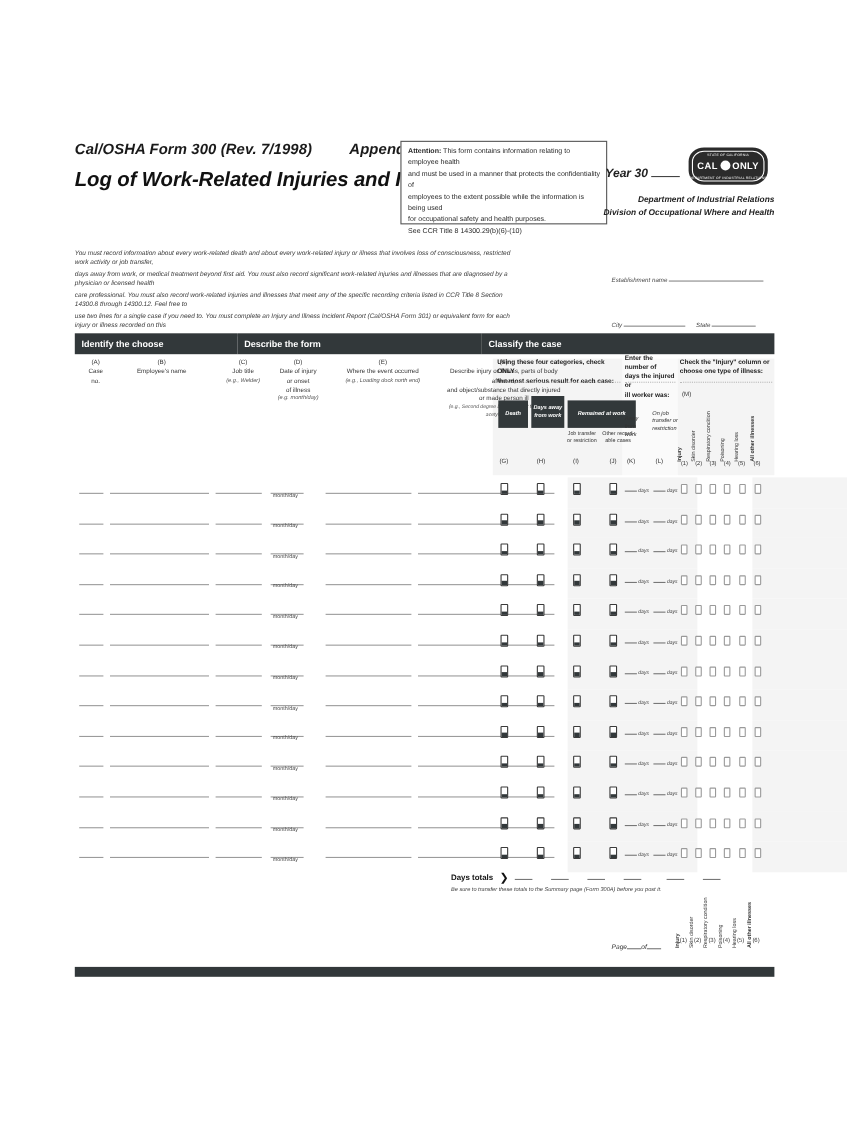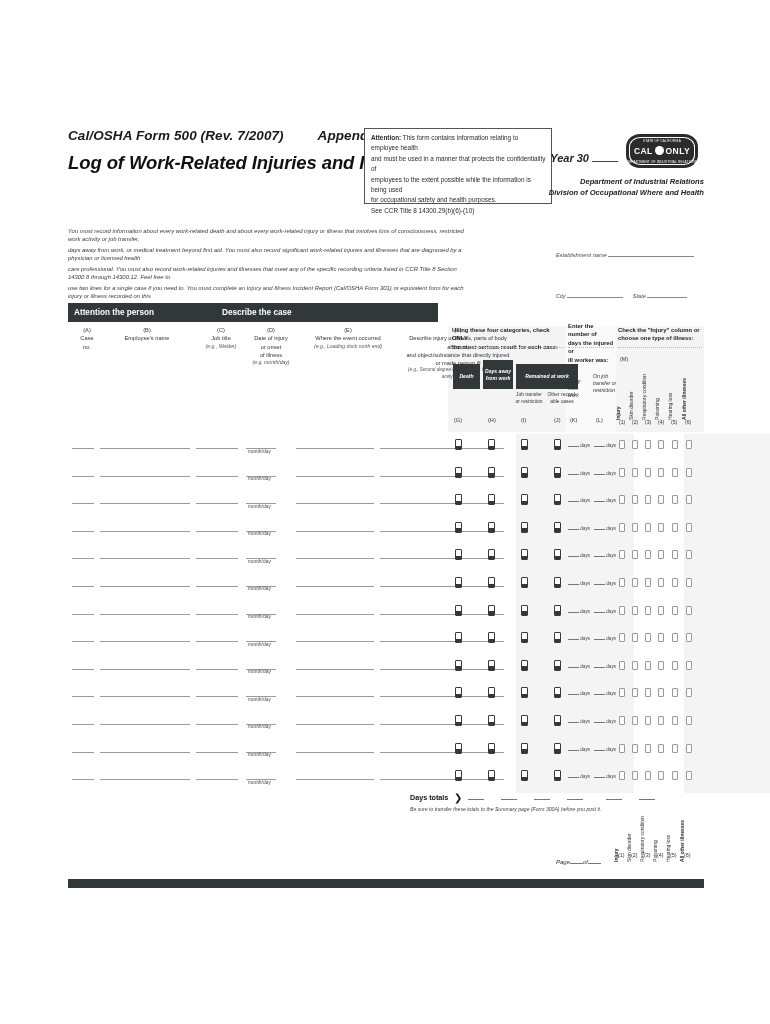--- a/index.html
+++ b/index.html
@@ -140,21 +140,21 @@
 </style>
 </head>
 <body>
 
 <div class="page">
 
   <div class="header">
 
     <div class="title-block">
       <div class="form-line">
-        <span>Cal/OSHA Form 500 (Rev. 7/2007)</span>
+        <span>Cal/OSHA Form 300 (Rev. 7/1998)</span>
         <span class="appendix">Appendix A</span>
       </div>
       <div class="main-title">Log of Work-Related Injuries and Illnesses</div>
     </div>
 
     <div class="attention">
       <p><b>Attention:</b><span> This form contains information relating to employee health</span></p>
       <p>and must be used in a manner that protects the confidentiality of</p>
       <p>employees to the extent possible while the information is being  used</p>
       <p>for occupational safety and health purposes.</p>
@@ -195,22 +195,23 @@
       <span class="ul" style="width:86px"></span>
     </div>
     <div class="row">
       <span>City</span>
       <span class="ul" style="width:56px"></span>
       <span style="margin-left:8px">State</span>
       <span class="ul" style="width:40px"></span>
     </div>
   </div>
 
-  <div class="bar bar-person">Attention the person</div>
-  <div class="bar bar-describe">Describe the case</div>
+  <div class="bar bar-person">Identify the choose</div>
+  <div class="bar bar-describe">Describe the form</div>
+  <div class="bar bar-classify">Classify the case</div>
 
   <div class="shade-class"></div>
   <div class="shade-days"></div>
   <div class="shade-ill"></div>
 
   <div class="colhead">
 
     <div class="ch" style="left:4px; top:0; width:30px; text-align:center;">
       <div class="letter">(A)</div>
       <div>Case</div>

